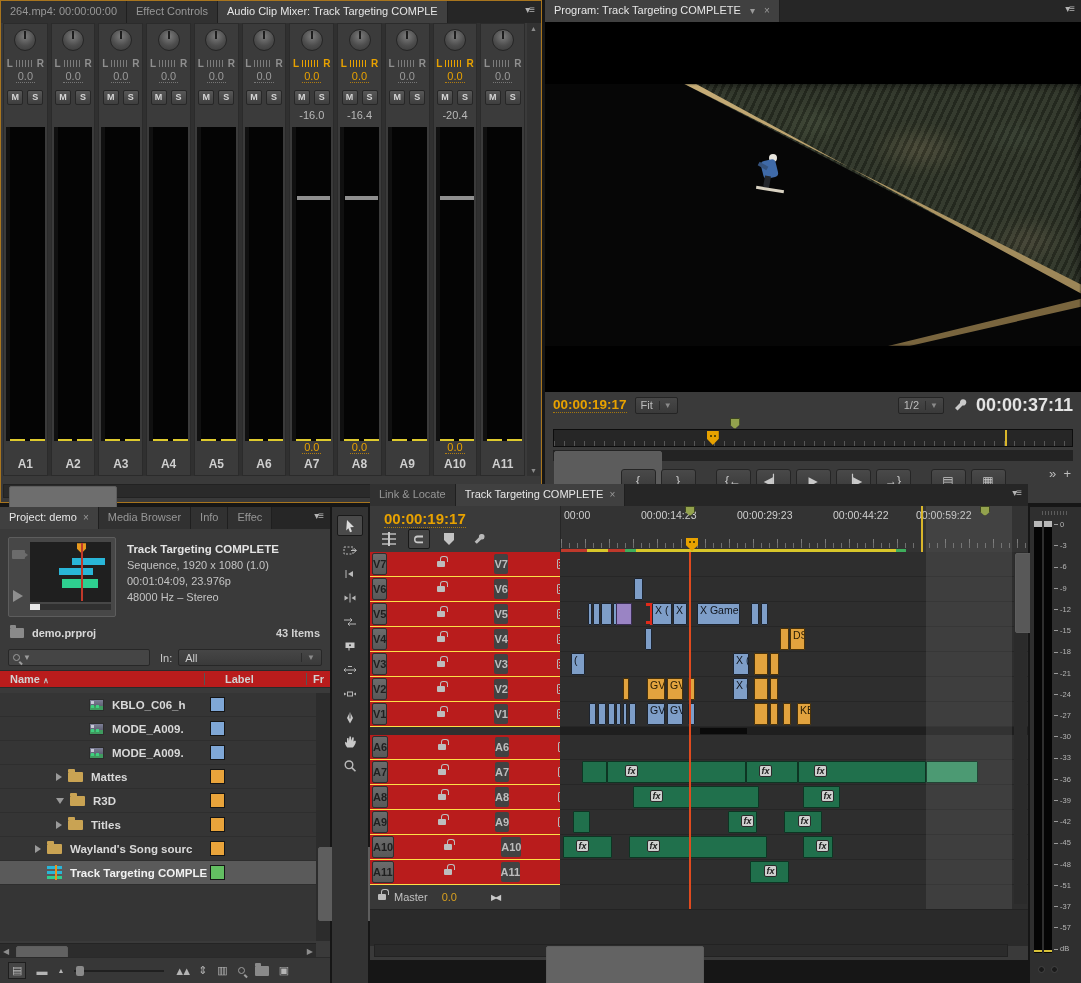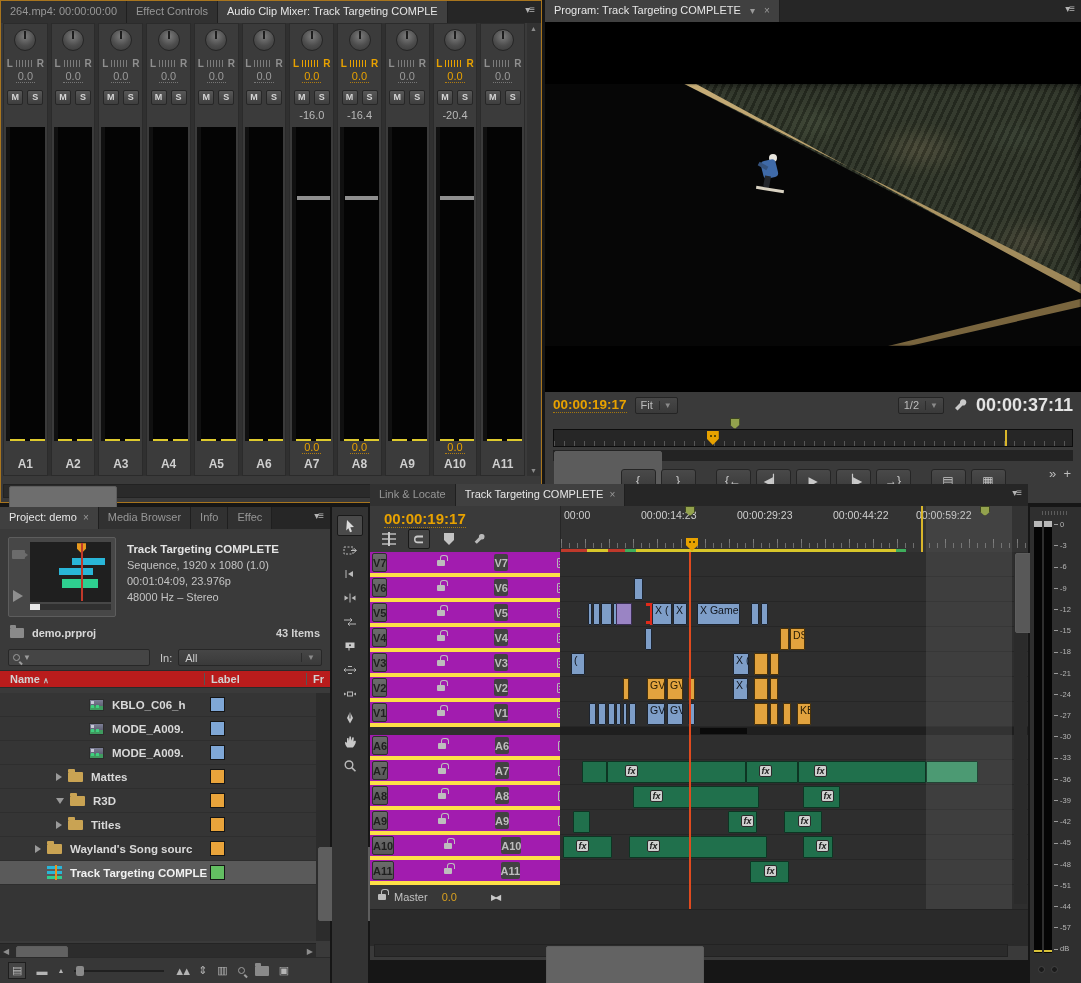--- a/index.html
+++ b/index.html
@@ -121,21 +121,21 @@
 .foldico::before { content:""; position:absolute; left:0; top:-3px; width:6px; height:3px; background:#8a8a8a; border-radius:1px 1px 0 0; }
 .searchrow { height:25px; display:flex; align-items:center; padding:0 8px; gap:6px; font-size:11px; }
 .searchbox { width:142px; height:17px; background:#454545; border:1px solid #272727; border-radius:2px; display:flex; align-items:center; padding:0 4px; gap:3px; color:#9c9c9c; }
 .mag { width:7px; height:7px; border:1.5px solid #9c9c9c; border-radius:50%; position:relative; flex:none; }
 .mag::after { content:""; position:absolute; left:6px; top:6px; width:4px; height:1.5px; background:#9c9c9c; transform:rotate(45deg); transform-origin:0 0; }
 .inlbl { color:#c8c8c8; margin-left:4px; }
 .inbox { flex:1; height:17px; background:linear-gradient(#464646,#3a3a3a); border:1px solid #272727; border-radius:2px; display:flex; align-items:center; padding:0 6px; color:#cdcdcd; }
 .inbox .dv { margin-left:auto; color:#8a8a8a; font-size:8px; border-left:1px solid #2c2c2c; padding-left:5px; }
 .lhead { height:18px; background:#b91c1c; border-top:1px solid #2a2a2a; border-bottom:1px solid #2a2a2a; position:relative; font-size:11px; color:#d2d2d2; font-weight:bold; }
 .lhead .nm { position:absolute; left:10px; top:2px; } .lhead .ar { font-size:8px; color:#bbb; }
-.lhead .lb { position:absolute; left:204px; top:2px; border-left:1px solid #565656; padding-left:6px; }
+.lhead .lb { position:absolute; left:204px; top:2px; border-left:1px solid #565656; padding-left:20px; }
 .lhead .fr { position:absolute; left:306px; top:2px; border-left:1px solid #565656; padding-left:6px; }
 .plist { position:absolute; left:0; right:0; top:186px; bottom:42px; background:#353535; overflow:hidden; }
 .prow { height:24px; border-bottom:1px solid #2e2e2e; position:relative; display:flex; align-items:center; font-size:11.5px; color:#d9d9d9; }
 .prow.sel { background:#5a5a5a; color:#f2f2f2; }
 .disc { width:0; height:0; flex:none; }
 .disc.r { border-left:6px solid #9a9a9a; border-top:4px solid transparent; border-bottom:4px solid transparent; }
 .disc.d { border-top:6px solid #9a9a9a; border-left:4px solid transparent; border-right:4px solid transparent; }
 .ico-bin { width:15px; height:10px; background:#c називa; background:#c9a353; border-radius:1px; position:relative; flex:none; }
 .ico-bin::before { content:""; position:absolute; left:0; top:-3px; width:7px; height:3px; background:#c9a353; border-radius:1px 1px 0 0; }
 .ico-clip { width:15px; height:12px; background:linear-gradient(#7d7f96,#5f6174 60%,#3f9b5f 60%); border:1px solid #2c2c2c; position:relative; flex:none; }
@@ -177,21 +177,21 @@
 .ruler { flex:1; position:relative; background:#333; border-left:1px solid #262626; overflow:hidden; }
 .rlabel { position:absolute; top:3px; font-size:10.5px; color:#cfcfcf; white-space:nowrap; }
 .rticks { position:absolute; left:0; right:0; bottom:4px; height:9px;
   background:repeating-linear-gradient(90deg,#6e6e6e 0 1px,transparent 1px 8px); background-size:100% 5px; background-position:0 bottom; background-repeat:no-repeat; }
 .rticks2 { position:absolute; left:0; right:0; bottom:4px; height:9px;
   background:repeating-linear-gradient(90deg,#7a7a7a 0 1px,transparent 1px 24px); }
 .rbar { position:absolute; bottom:0; height:3px; }
 .rb-red { background:#c0392b; } .rb-yellow { background:#d8c62a; } .rb-green { background:#3fae5c; }
 .endline { position:absolute; top:0; bottom:0; width:2px; background:#d9b62a; }
 .tl-row { display:flex; height:25px; }
-.tl-row .head { width:190px; display:flex; align-items:stretch; background:#a21caf; border-bottom:4px solid #fde047; position:relative;gap:48px; }
+.tl-row .head { width:190px; display:flex; align-items:stretch; background:#b91c1c; border-bottom:1px solid #fde047; position:relative;gap:48px; }
 .tgt { width:36px; margin:1px 2px 1px 2px; background:linear-gradient(#6c6c6c,#585858); border:1px solid #2e2e2e; border-radius:2px;
   color:#1f1f1f; font-size:11px; font-weight:bold; display:flex; align-items:center; justify-content:center; }
 .hcell { display:flex; align-items:center; justify-content:center; color:#b5b5b5; font-size:11px; }
 .lockc { width:20px; } .namec { width:36px; background:#424242; margin:2px 1px; border-radius:2px; color:#bdbdbd; font-weight:bold;}
 .syncc { width:24px; } .eyec { width:24px; } .msc { width:22px; font-size:10px; color:#c5c5c5; }
 .lockico { width:8px; height:6px; background:#bdbdbd; border-radius:1px; position:relative; }
 .lockico::before { content:""; position:absolute; left:3px; top:-5px; width:6px; height:5px; border:1.5px solid #bdbdbd; border-bottom:none; border-radius:3px 3px 0 0; }
 .syncico { width:13px; height:10px; border:1px solid #b5b5b5; border-radius:1px; position:relative; }
 .syncico::before { content:""; position:absolute; left:1px; top:2px; right:1px; height:1px; background:#b5b5b5; box-shadow:0 3px #b5b5b5; }
 .eyeico { width:14px; height:9px; border-radius:50%; background:radial-gradient(circle,#2c2c2c 0 2px,#cfcfcf 2px); border:1px solid #8a8a8a; }
@@ -1161,21 +1161,21 @@
       <div class="mtick">
         <span>-45</span>
       </div>
       <div class="mtick">
         <span>-48</span>
       </div>
       <div class="mtick">
         <span>-51</span>
       </div>
       <div class="mtick">
-        <span>-44</span>
+        <span>-37</span>
       </div>
       <div class="mtick">
         <span>-57</span>
       </div>
       <div class="mtick">
         <span>dB</span>
       </div>
     </div>
   <div class="leds">
       <span class="led"></span>

